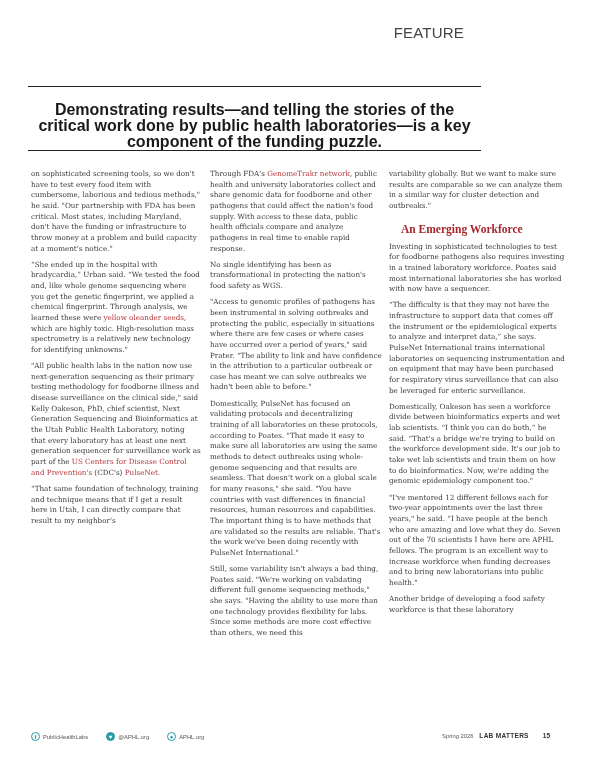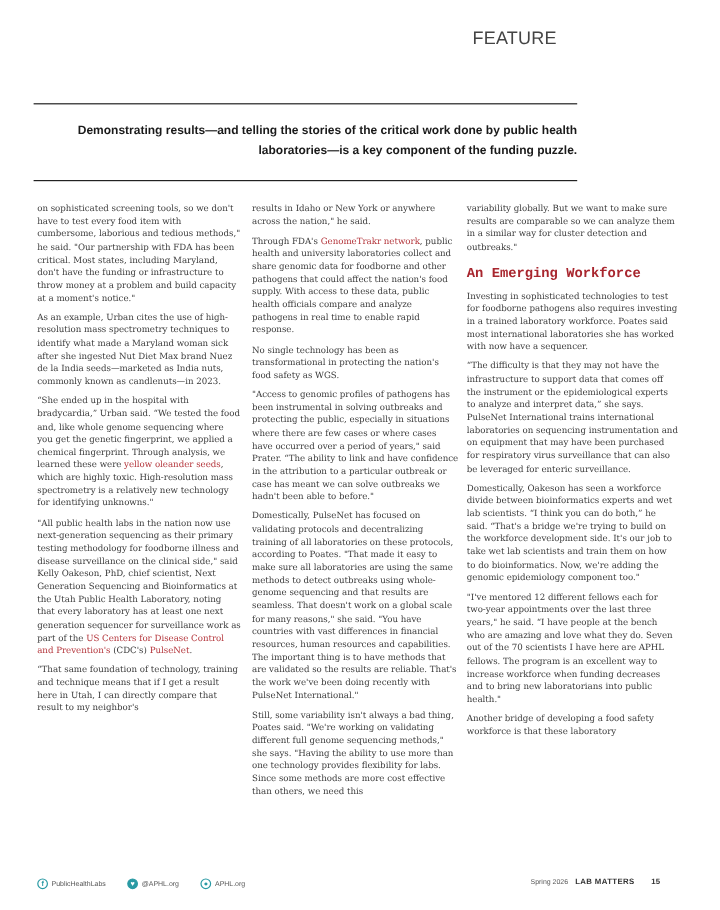--- a/index.html
+++ b/index.html
@@ -5,35 +5,35 @@
     html, body { margin: 0; padding: 0; background: #ffffff; }
     body { width: 600px; height: 758px; position: relative; overflow: hidden; color: #2b2b2b; }
     .section-label {
       position: absolute; top: 24px; right: 136px;
       font-family: "Liberation Sans", sans-serif; font-size: 15px; letter-spacing: 0.2px; color: #444;
     }
     .pullquote {
       position: absolute; left: 28px; width: 453px; top: 86px;
       border-top: 1.5px solid #222; border-bottom: 1.5px solid #222;
       padding: 15px 0 16px 0; height: 32px;
-      text-align: right;
-      font-family: "Liberation Sans", sans-serif; font-weight: bold; font-size: 10px; line-height: 16px; color: #1a1a1a;
+      text-align: center;
+      font-family: "Liberation Sans", sans-serif; font-weight: bold; font-size: 16px; line-height: 16px; color: #1a1a1a;
     }
     .col {
       position: absolute; top: 169px;
       font-family: "DejaVu Serif", serif; font-size: 7.2px; line-height: 10.65px; color: #3a3a3a;
     }
     .col1 { left: 31px; width: 170px; }
     .col2 { left: 210px; width: 172px; }
     .col3 { left: 389px; width: 176px; }
     .col p { margin: 0 0 5.5px 0; }
     .link { color: #b3343a; text-align: right; }
     .subhead {
-      font-family: Liberation Mono, monospace; font-weight: bold; font-size: 11.5px; color: #a8262e;
-      margin: 10px 0 6px 0; line-height: 14px;
+      font-family: Liberation Serif, serif; font-weight: bold; font-size: 11.5px; color: #a8262e;
+      margin: 10px 0 6px 12px; line-height: 14px;
     }
     .footer-left {
       position: absolute; top: 732px; left: 31px;
       display: flex; align-items: center; gap: 18px;
       font-family: "Liberation Sans", sans-serif; font-size: 5.8px; color: #555;
     }
     .social { display: flex; align-items: center; gap: 3px; }
     .social .ic {
       width: 9px; height: 9px; border-radius: 50%; border: 1px solid #2a9aa4;
       display: inline-flex; align-items: center; justify-content: center;
@@ -50,30 +50,28 @@
   </style>
 </head>
 <body>
 
 <div class="section-label">FEATURE</div>
 
 <div class="pullquote">Demonstrating results—and telling the stories of the critical work done by public health laboratories—is a key component of the funding puzzle.</div>
 
 <div class="col col1">
   <p>on sophisticated screening tools, so we don't have to test every food item with cumbersome, laborious and tedious methods," he said. "Our partnership with FDA has been critical. Most states, including Maryland, don't have the funding or infrastructure to throw money at a problem and build capacity at a moment's notice."</p>
-  <p>As an example, Urban cites the use of high-resolution mass spectrometry techniques to identify what made a Maryland woman sick after she ingested Nut Diet Max brand Nuez de la India seeds—marketed as India nuts, commonly known as candlenuts—in 2023.</p>
   <p><span>“She ended up in the hospital with bradycardia,” Urban said. “We tested the food and, like whole genome sequencing where you get the genetic fingerprint, we applied a chemical fingerprint. Through analysis, we learned these were </span><span class="link">yellow oleander seeds</span><span>, which are highly toxic. High-resolution mass spectrometry is a relatively new technology for identifying unknowns."</span></p>
   <p><span>"All public health labs in the nation now use next-generation sequencing as their primary testing methodology for foodborne illness and disease surveillance on the clinical side," said Kelly Oakeson, PhD, chief scientist, Next Generation Sequencing and Bioinformatics at the Utah Public Health Laboratory, noting that every laboratory has at least one next generation sequencer for surveillance work as part of the </span><span class="link">US Centers for Disease Control and Prevention's</span><span> (CDC's) </span><span class="link">PulseNet</span><span>.</span></p>
   <p>“That same foundation of technology, training and technique means that if I get a result here in Utah, I can directly compare that result to my neighbor's</p>
 </div>
 
 <div class="col col2">
-  <p>results in Idaho or New York or anywhere across the nation," he said.</p>
   <p><span>Through FDA's </span><span class="link">GenomeTrakr network</span><span>, public health and university laboratories collect and share genomic data for foodborne and other pathogens that could affect the nation's food supply. With access to these data, public health officials compare and analyze pathogens in real time to enable rapid response.</span></p>
-  <p>No single technology has been as transformational in protecting the nation's food safety as WGS.</p>
+  <p>No single identifying has been as transformational in protecting the nation's food safety as WGS.</p>
   <p>"Access to genomic profiles of pathogens has been instrumental in solving outbreaks and protecting the public, especially in situations where there are few cases or where cases have occurred over a period of years," said Prater. “The ability to link and have confidence in the attribution to a particular outbreak or case has meant we can solve outbreaks we hadn't been able to before."</p>
   <p>Domestically, PulseNet has focused on validating protocols and decentralizing training of all laboratories on these protocols, according to Poates. "That made it easy to make sure all laboratories are using the same methods to detect outbreaks using whole-genome sequencing and that results are seamless. That doesn't work on a global scale for many reasons," she said. "You have countries with vast differences in financial resources, human resources and capabilities. The important thing is to have methods that are validated so the results are reliable. That's the work we've been doing recently with PulseNet International."</p>
   <p>Still, some variability isn't always a bad thing, Poates said. "We're working on validating different full genome sequencing methods," she says. "Having the ability to use more than one technology provides flexibility for labs. Since some methods are more cost effective than others, we need this</p>
 </div>
 
 <div class="col col3">
   <p>variability globally. But we want to make sure results are comparable so we can analyze them in a similar way for cluster detection and outbreaks."</p>
   <div class="subhead">An Emerging Workforce</div>
   <p>Investing in sophisticated technologies to test for foodborne pathogens also requires investing in a trained laboratory workforce. Poates said most international laboratories she has worked with now have a sequencer.</p>
   <p>“The difficulty is that they may not have the infrastructure to support data that comes off the instrument or the epidemiological experts to analyze and interpret data,” she says. PulseNet International trains international laboratories on sequencing instrumentation and on equipment that may have been purchased for respiratory virus surveillance that can also be leveraged for enteric surveillance.</p>

